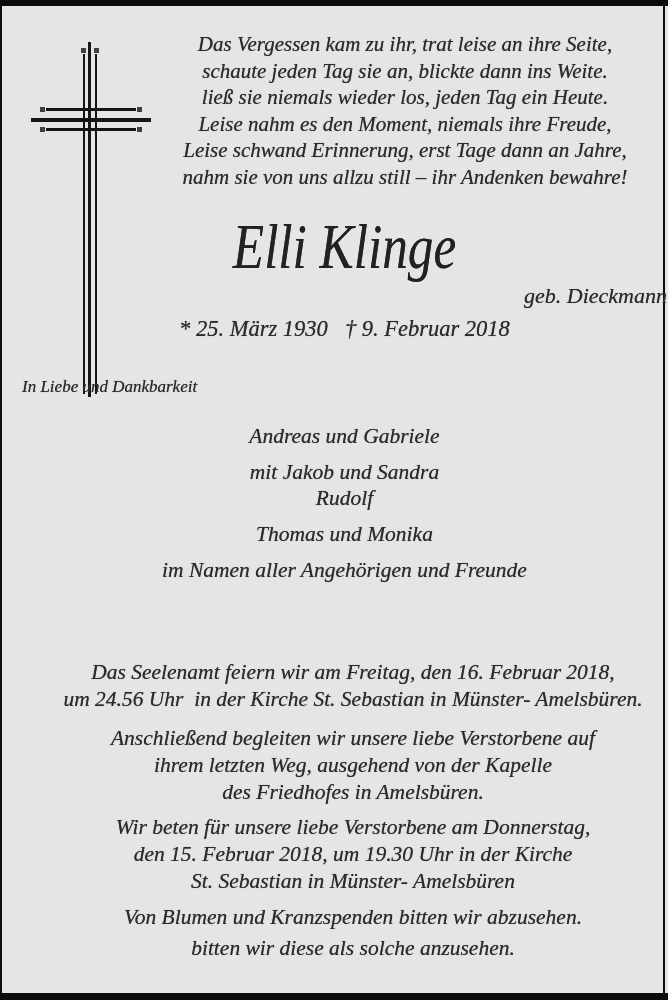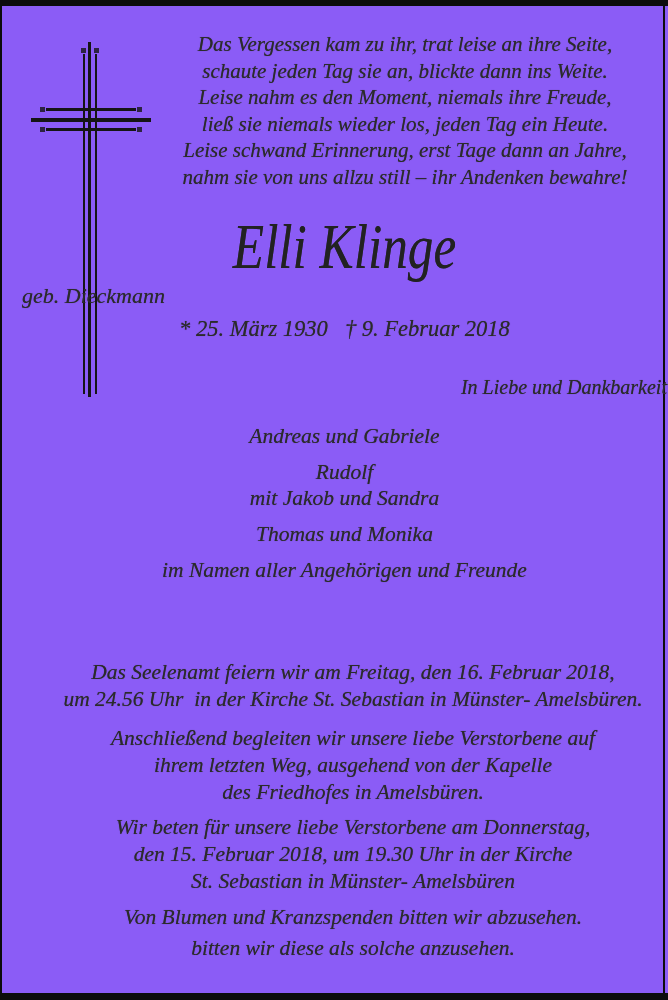--- a/index.html
+++ b/index.html
@@ -1,20 +1,20 @@
 <!DOCTYPE html>
 <html><head>
 <meta charset="utf-8">
 <style>
   html, body { margin: 0; padding: 0; background: #ffffff; }
   .page {
     position: relative;
     width: 668px;
     height: 1000px;
-    background: #8b5cf6;
+    background: #e5e5e5;
     overflow: hidden;
     font-family: "Liberation Serif", "DejaVu Serif", serif;
     font-style: italic;
     color: #2b2b2b;
     text-shadow: 0 0 0.7px rgba(40,40,40,0.75);
   }
 
   
   .bar-top    { position: absolute; top: 0; left: 0; width: 668px; height: 6px; background: #0c0c0c; }
   .bar-bottom { position: absolute; top: 993px; left: 0; width: 668px; height: 7px; background: #0c0c0c; }
@@ -43,31 +43,31 @@
   }
 
   .deceased-name {
     position: absolute; top: 214px; left: 22px; width: 645px;
     text-align: center; font-size: 64px; line-height: 66px;
     transform: scaleX(0.80); transform-origin: 50% 50%;
     color: #222222;
   }
   .maiden {
     position: absolute; top: 283px; left: 22px; width: 645px;
-    text-align: left; font-size: 22px; line-height: 26px;
+    text-align: right; font-size: 22px; line-height: 26px;
   }
   .dates {
     position: absolute; top: 315px; left: 22px; width: 645px;
     display: flex; justify-content: center; gap: 17px;
     font-size: 22.5px; line-height: 27px;
   }
 
   .tribute {
     position: absolute; top: 374px; left: 22px; width: 645px;
-    text-align: right; font-size: 20px; line-height: 26px;
+    text-align: left; font-size: 17px; line-height: 26px;
   }
 
   .mourners {
     position: absolute; top: 423px; left: 22px; width: 645px;
     text-align: center; font-size: 21.5px; line-height: 26px;
   }
   .mourner-group { margin-bottom: 10px; }
   .mourners-closing { margin-top: 0px; }
 
   .service {
@@ -99,42 +99,42 @@
     <div class="nub nub2"></div>
     <div class="nub nub3"></div>
     <div class="nub nub4"></div>
     <div class="nub nub5"></div>
     <div class="nub nub6"></div>
   </div>
 
   <div class="poem">
     <div class="tline">Das Vergessen kam zu ihr, trat leise an ihre Seite,</div>
     <div class="tline">schaute jeden Tag sie an, blickte dann ins Weite.</div>
+    <div class="tline">ließ sie niemals wieder los, jeden Tag ein Heute.</div>
     <div class="tline">Leise nahm es den Moment, niemals ihre Freude,</div>
-    <div class="tline">ließ sie niemals wieder los, jeden Tag ein Heute.</div>
     <div class="tline">Leise schwand Erinnerung, erst Tage dann an Jahre,</div>
     <div class="tline">nahm sie von uns allzu still – ihr Andenken bewahre!</div>
   </div>
 
   <div class="deceased-name">Elli Klinge</div>
   <div class="maiden">geb. Dieckmann</div>
   <div class="dates">
     <span class="tline">* 25. März 1930</span>
     <span class="tline">† 9. Februar 2018</span>
   </div>
 
   <div class="tribute">In Liebe und Dankbarkeit</div>
 
   <div class="mourners">
     <div class="mourner-group">
       <div class="tline">Andreas und Gabriele</div>
     </div>
     <div class="mourner-group">
+      <div class="tline">mit Jakob und Sandra</div>
       <div class="tline">Rudolf</div>
-      <div class="tline">mit Jakob und Sandra</div>
     </div>
     <div class="mourner-group">
       <div class="tline">Thomas und Monika</div>
     </div>
     <div class="mourners-closing tline">im Namen aller Angehörigen und Freunde</div>
   </div>
 
   <div class="service">
     <div class="par-1">
       <div class="tline">Das Seelenamt feiern wir am Freitag, den 16. Februar 2018,</div>

